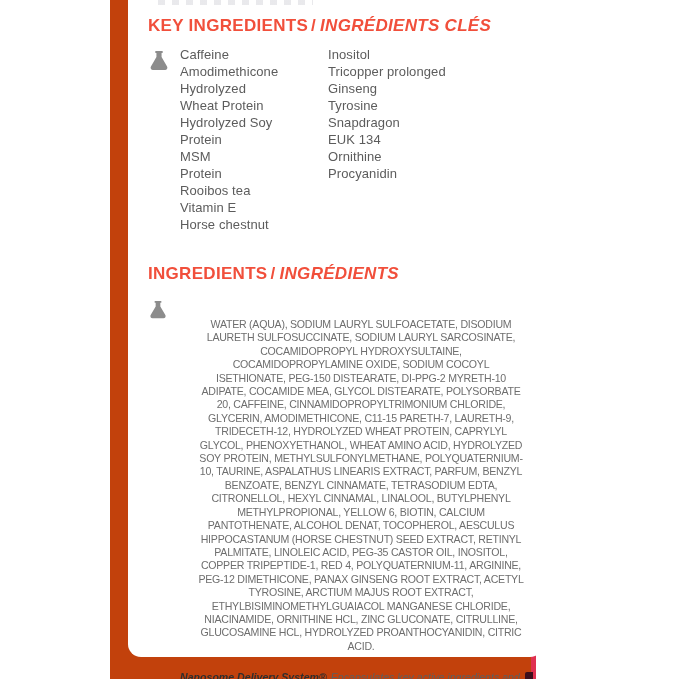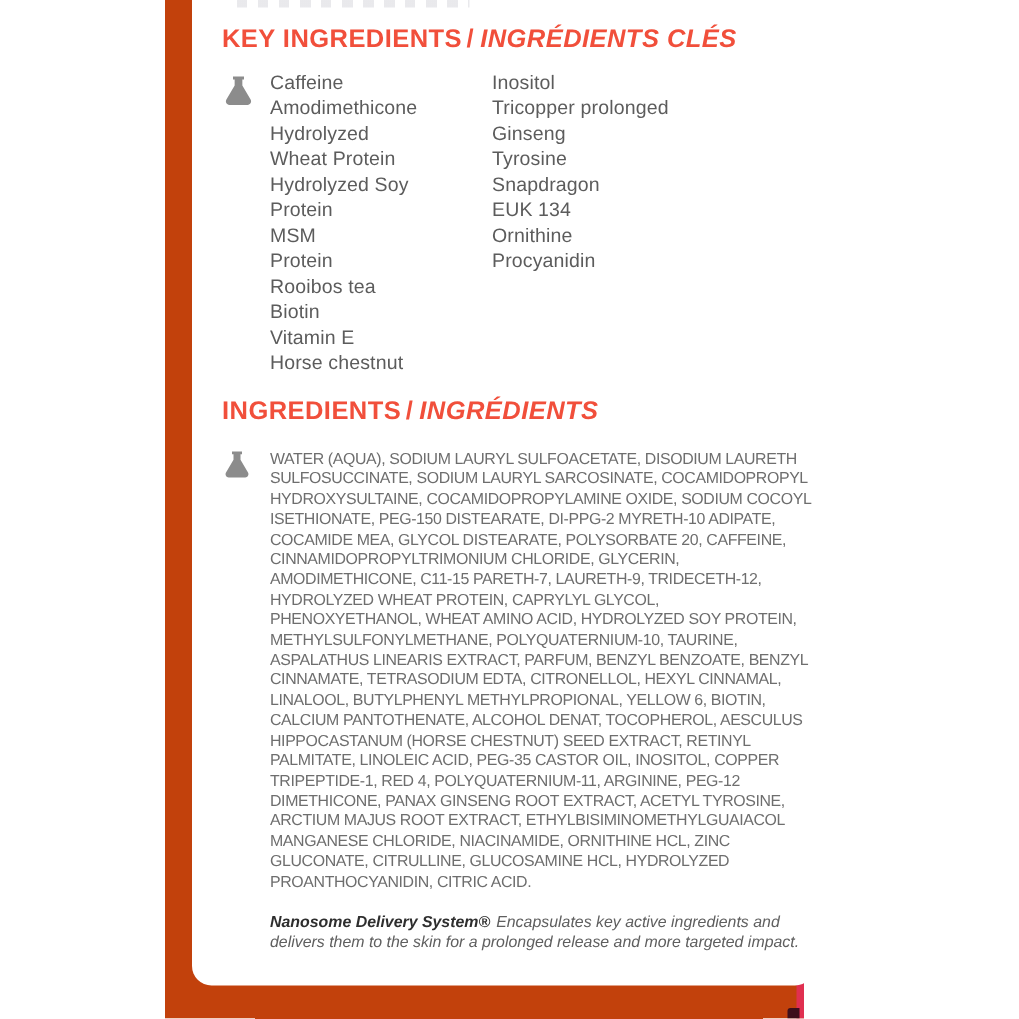--- a/index.html
+++ b/index.html
@@ -40,22 +40,22 @@
   .flask svg{width:100%;height:100%;fill:#8C8C8C;}
   .cols{position:absolute;left:52px;top:46px;display:flex;}
   .col{display:flex;flex-direction:column;}
   .col-1{width:148px;}
   .col-2{width:160px;}
   .ki-item{
     color:#5C5C5C;font-size:13px;line-height:17px;white-space:pre-line;letter-spacing:.1px;
   }
   .inci-wrap{position:absolute;left:52px;top:300px;width:362px;}
   .inci{
-    margin:0;color:#6E6E6E;font-size:10.6px;line-height:13.4px;letter-spacing:-0.25px;
-    text-align:left;
+    margin:18px;color:#6E6E6E;font-size:10.6px;line-height:13.4px;letter-spacing:-0.25px;
+    text-align:center;
   }
   .note{margin:14px 0 0 0;font-size:10.6px;line-height:13.5px;font-style:italic;color:#5F5F5F;}
   .note-lead{color:#2e2e2e;font-weight:bold;margin-right:4px;}
 </style>
 </head>
 <body>
 
 <div class="orange-box">
   <div class="crimson-edge"></div>
   <div class="corner-dark"></div>
@@ -76,21 +76,20 @@
       <div class="col col-1">
           <div class="ki-item">Caffeine</div>
           <div class="ki-item">Amodimethicone</div>
           <div class="ki-item">Hydrolyzed
 Wheat Protein</div>
           <div class="ki-item">Hydrolyzed Soy
 Protein</div>
           <div class="ki-item">MSM</div>
           <div class="ki-item">Protein</div>
           <div class="ki-item">Rooibos tea</div>
-          <div class="ki-item">Biotin</div>
           <div class="ki-item">Vitamin E</div>
           <div class="ki-item">Horse chestnut</div>
         </div>
       <div class="col col-2">
           <div class="ki-item">Inositol</div>
           <div class="ki-item">Tricopper prolonged</div>
           <div class="ki-item">Ginseng</div>
           <div class="ki-item">Tyrosine</div>
           <div class="ki-item">Snapdragon</div>
           <div class="ki-item">EUK 134</div>

